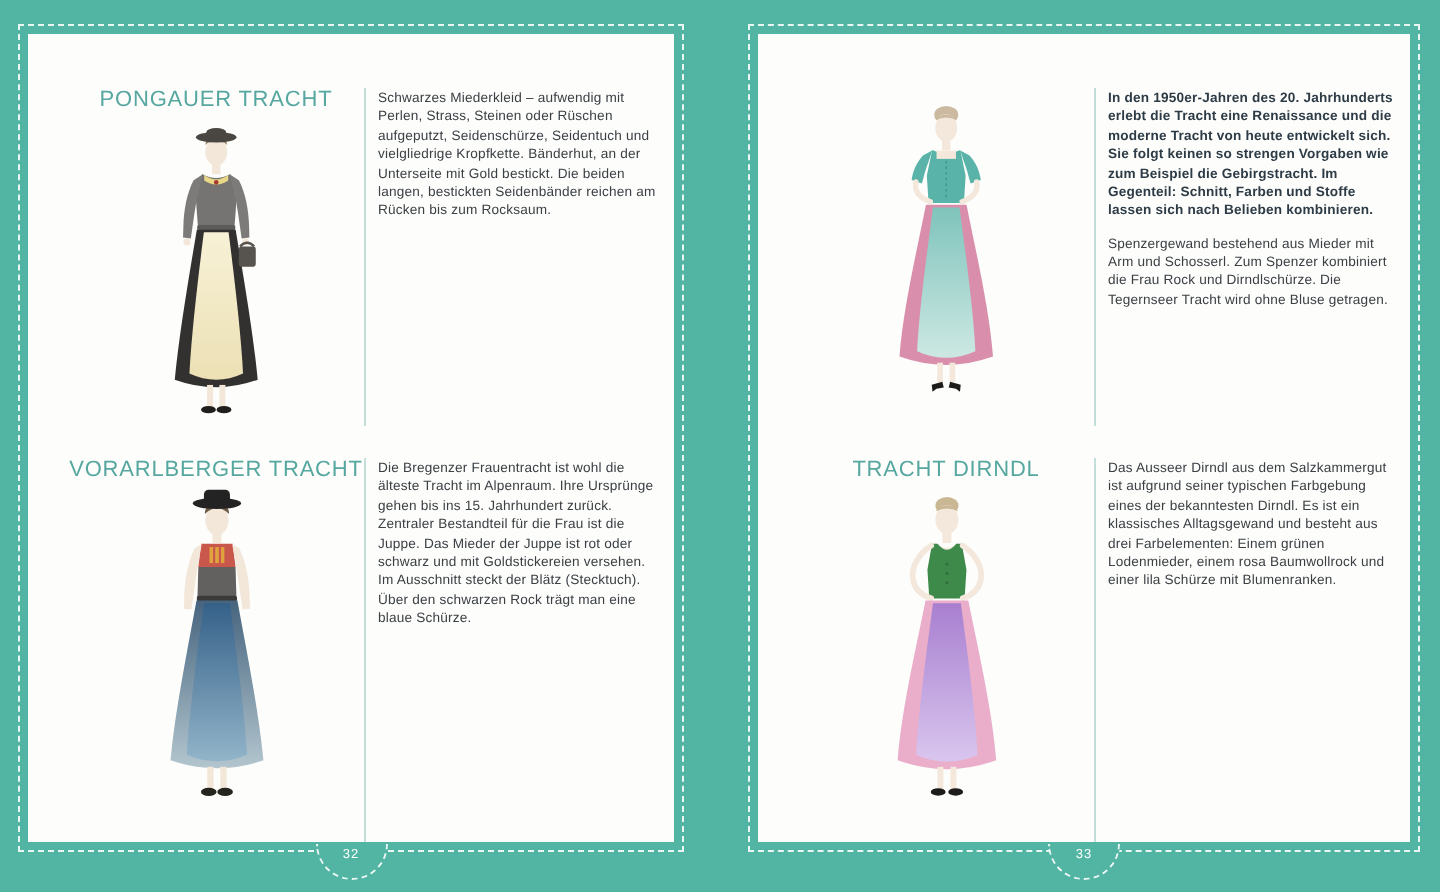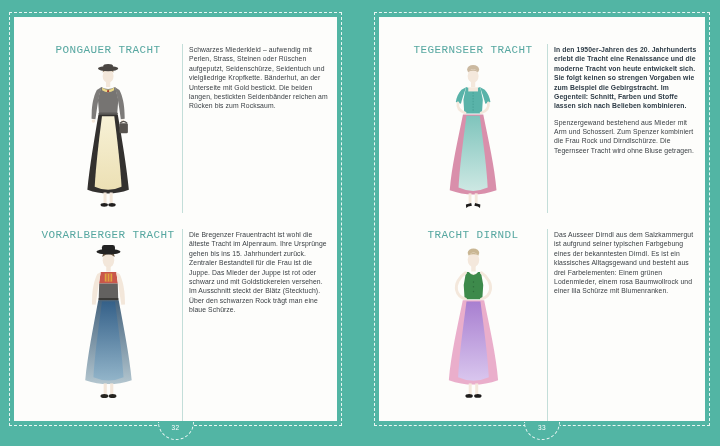--- a/index.html
+++ b/index.html
@@ -17,21 +17,21 @@
          border:1px dashed rgba(255,255,255,.88); border-top:none;
          border-radius:0 0 18px 18px; }
   .arc span { position:absolute; top:1.5px; left:0; right:0; text-align:center;
               font-size:6.5px; color:#ffffff; letter-spacing:.5px; }
 
   .section { display:flex; align-items:flex-start; }
   .section--top    { height:196px; padding:27px 8px 0 20px; }
   .section--bottom { height:208px; padding:16px 8px 0 20px; }
 
   .col-fig { width:148px; flex:0 0 148px; display:flex; flex-direction:column; align-items:center; }
-  .heading { font-family:Liberation Mono, monospace; font-size:11px; letter-spacing:.4px;
+  .heading { font-family:Liberation Sans, sans-serif; font-size:11px; letter-spacing:.4px;
              color:#56a7a0; white-space:nowrap; text-align:center; }
   .fig { display:block; margin-top:5px; }
   .fig--tall { margin-top:3px; }
 
   .col-text { flex:1; align-self:stretch; border-left:1px solid #c3ded9; padding:1px 0 0 6px; }
   .body-text { font-size:6.8px; line-height:1.38; color:#3b4045; letter-spacing:.1px; }
   .body-text--bold { font-weight:bold; color:#2d3b46; margin-bottom:7px; }
 </style>
 </head>
 <body>
@@ -120,21 +120,20 @@
   <div class="arc">
     <span>32</span>
   </div>
 </div>
 
 <div class="page page--right">
   <div class="stitch"></div>
 
   <div class="section section--top">
     <div class="col-fig">
-      <div class="heading">TEGERNSEER TRACHT</div>
       <svg class="fig" height="150" viewBox="0 0 100 170">
         <defs>
           <linearGradient id="g-teg-apron" x1="0" y1="0" x2="0" y2="1">
             <stop offset="0" stop-color="#7fc4bc"></stop>
             <stop offset="1" stop-color="#cde8e3"></stop>
           </linearGradient>
         </defs>
         <ellipse cx="50" cy="9.5" rx="6.8" ry="5" fill="#cbb9a0"></ellipse>
         <ellipse cx="50" cy="17" rx="6.2" ry="7.8" fill="#f4e8dc"></ellipse>
         <path d="M43.8,12.5 Q47,9.3 50,9.3 Q53,9.3 56.2,12.5 Q53,11 50,11 Q47,11 43.8,12.5" fill="#cbb9a0"></path>

